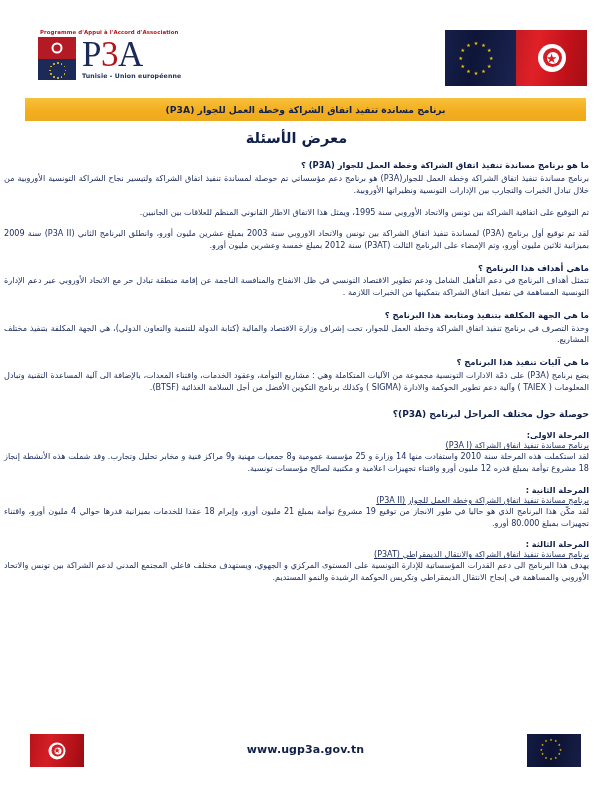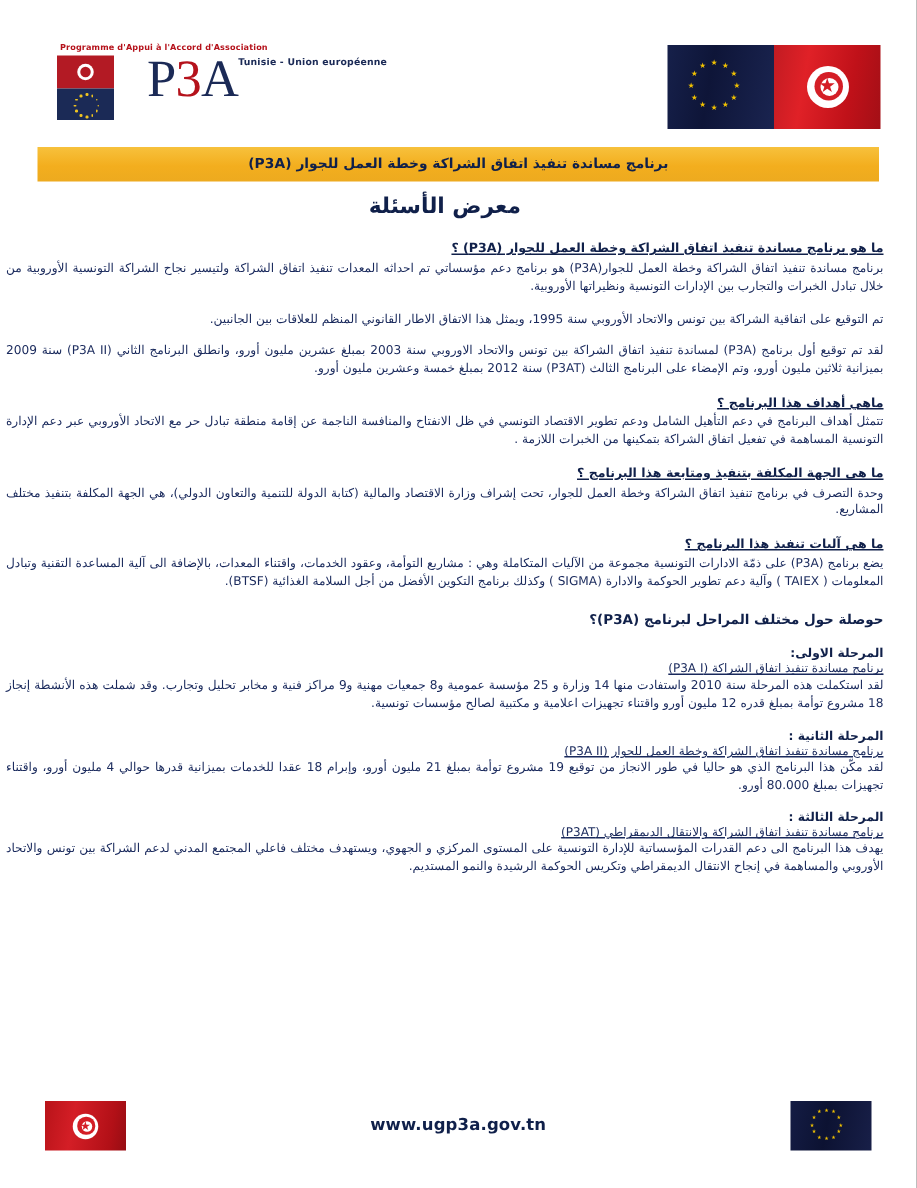--- a/index.html
+++ b/index.html
@@ -88,22 +88,23 @@
     width: 20px; height: 20px;
   }
   .eu-mini-stars i {
     position: absolute;
     width: 1.6px; height: 1.6px;
     background: #f0c420;
     border-radius: 50%;
   }
   .logo-p3a-wrap {
     padding-right: 0;
-    padding-left: 22px;
+    padding-left: 6px;
     display: flex;
+    flex-direction: column;
     justify-content: center;
   }
   .logo-p3a {
     font-family: "Liberation Serif", "DejaVu Serif", serif;
     font-size: 35px;
     line-height: 0.92;
     color: #1b2a56;
     font-weight: normal;
     letter-spacing: -0.5px;
     white-space: nowrap;
@@ -236,21 +237,20 @@
   }
   .qa-block {
     margin-bottom: 11px;
   }
   .q {
     font-size: 8.4px;
     font-weight: bold;
     color: #10204a;
     margin: 0 0 1.5px 0;
     line-height: 1.35;
-    text-decoration: underline;
   }
   .a {
     font-size: 8.1px;
     color: #19295c;
     line-height: 1.45;
     margin: 0;
     text-align: justify;
     text-align-last: right;
   }
   .section-heading {
@@ -395,21 +395,21 @@
   <div class="banner">
     <div class="banner-text">برنامج مساندة تنفيذ اتفاق الشراكة وخطة العمل للجوار  (P3A)</div>
   </div>
 
   <div class="content">
 
     <h1 class="doc-title">معرض الأسئلة</h1>
 
     <div class="qa-block">
       <p class="q">ما هو برنامج مساندة تنفيذ اتفاق الشراكة وخطة العمل للجوار (P3A) ؟</p>
-      <p class="a">برنامج مساندة تنفيذ اتفاق الشراكة وخطة العمل للجوار(P3A) هو برنامج دعم مؤسساتي تم احداثه المعدات تنفيذ اتفاق الشراكة ولتيسير نجاح الشراكة التونسية الأوروبية من خلال تبادل الخبرات والتجارب بين الإدارات التونسية ونظيراتها الأوروبية.</p>
+      <p class="a">برنامج مساندة تنفيذ اتفاق الشراكة وخطة العمل للجوار(P3A) هو برنامج دعم مؤسساتي تم حوصلة لمساندة تنفيذ اتفاق الشراكة ولتيسير نجاح الشراكة التونسية الأوروبية من خلال تبادل الخبرات والتجارب بين الإدارات التونسية ونظيراتها الأوروبية.</p>
     </div>
 
     <div class="qa-block">
       <p class="a">تم التوقيع على اتفاقية الشراكة بين تونس والاتحاد الأوروبي سنة 1995، ويمثل هذا الاتفاق الاطار القانوني المنظم للعلاقات بين الجانبين.</p>
       <p class="a" style="margin-top:9px">لقد تم توقيع أول برنامج (P3A)  لمساندة تنفيذ اتفاق الشراكة بين تونس والاتحاد الاوروبي سنة 2003  بمبلغ عشرين مليون أورو، وانطلق البرنامج الثاني (P3A II) سنة 2009  بميزانية ثلاثين مليون أورو، وتم الإمضاء على البرنامج الثالث (P3AT) سنة 2012  بمبلغ خمسة وعشرين مليون أورو.</p>
     </div>
 
     <div class="qa-block">
       <p class="q">ماهي أهداف هذا البرنامج ؟</p>
       <p class="a">تتمثل أهداف البرنامج في دعم التأهيل الشامل ودعم تطوير  الاقتصاد التونسي في ظل الانفتاح والمنافسة الناجمة عن إقامة منطقة تبادل حر مع الاتحاد الأوروبي عبر دعم الإدارة التونسية المساهمة في تفعيل اتفاق الشراكة بتمكينها من الخبرات اللازمة .</p>

